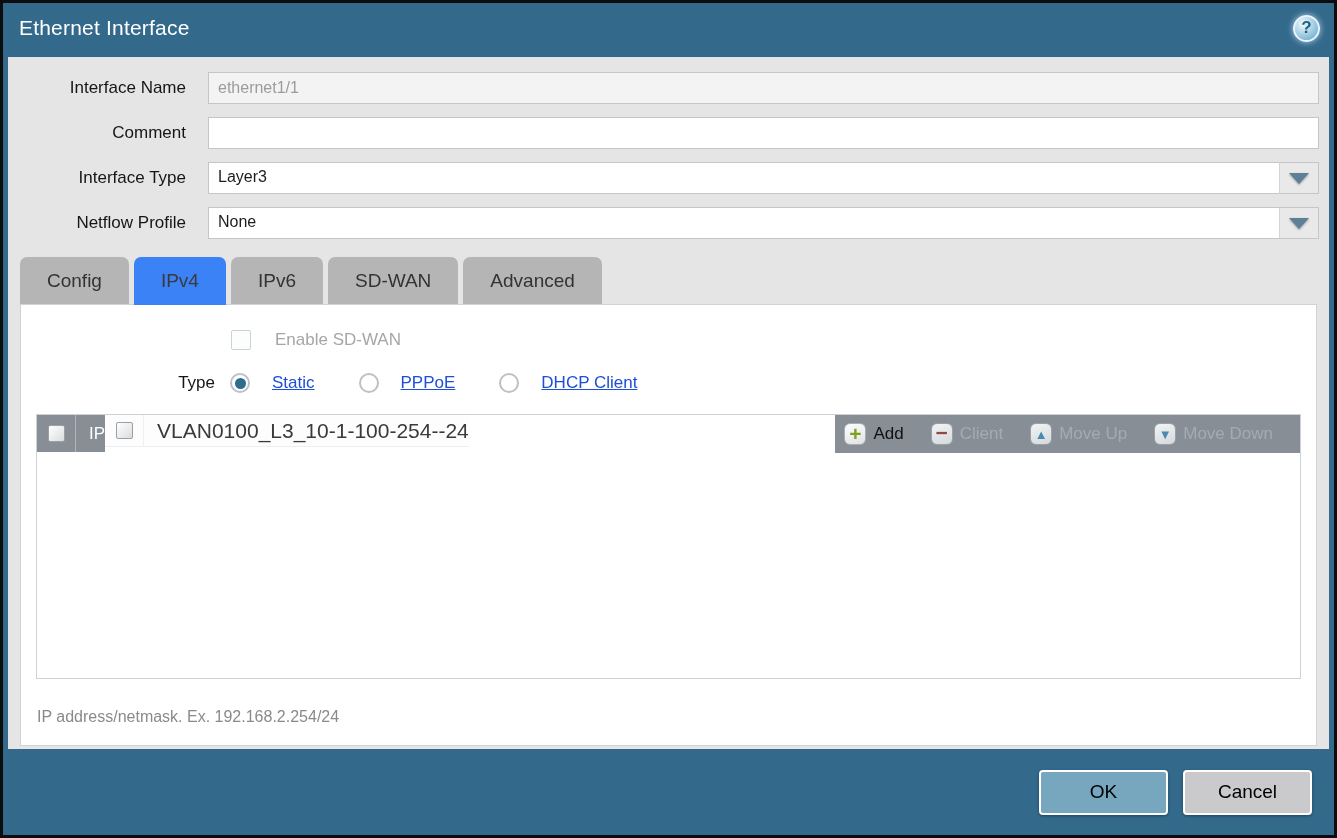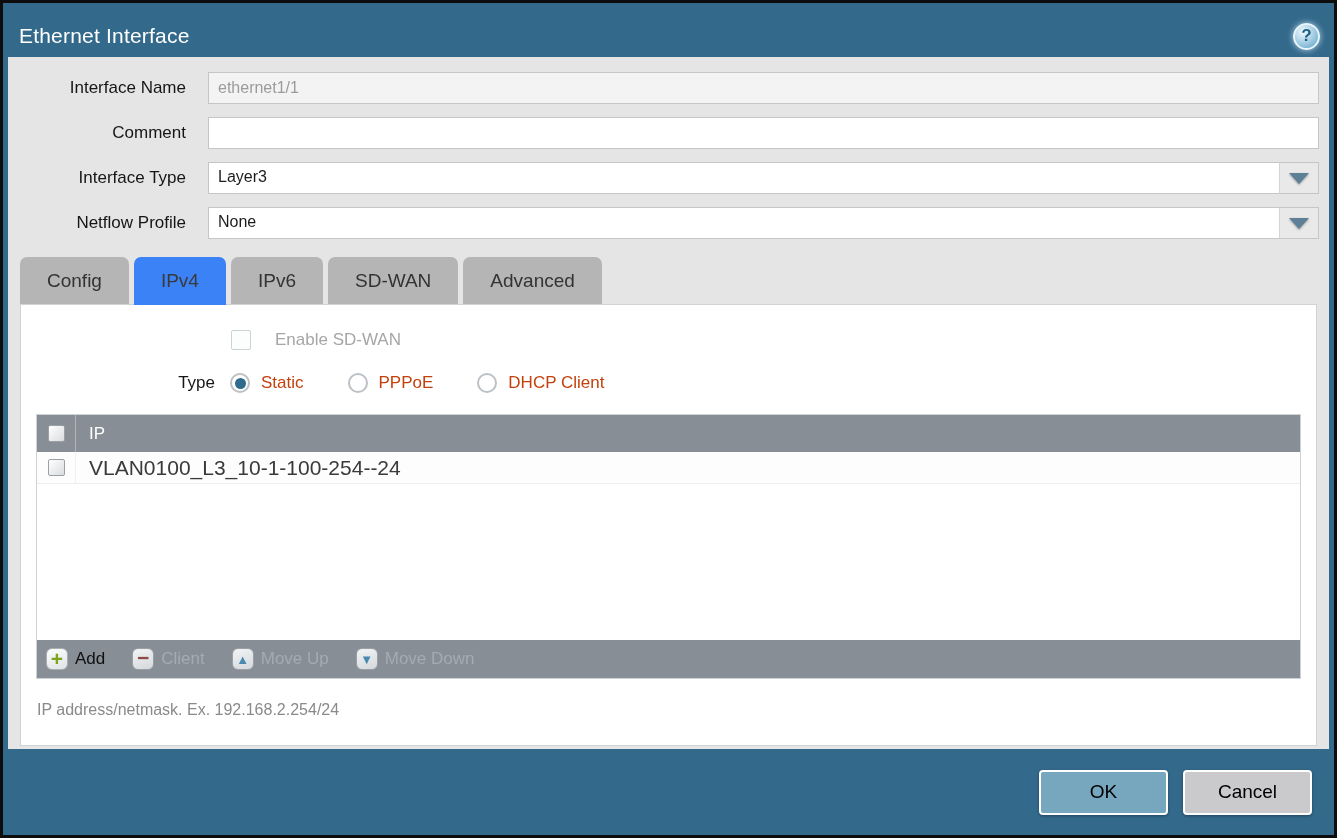--- a/index.html
+++ b/index.html
@@ -6,21 +6,21 @@
   html,body { background:#555; font-family:"Liberation Sans", sans-serif; }
 
   .window{
     position:relative; width:1337px; height:838px;
     background:#33698b; border:3px solid #0d0d0d;
     overflow:hidden;
   }
 
   
   .titlebar{
-    position:absolute; top:8px; left:0; right:0; height:50px;
+    position:absolute; top:0; left:0; right:0; height:50px;
     display:flex; align-items:center; padding:0 14px 0 16px;
   }
   .title{ color:#fff; font-size:21px; letter-spacing:.2px; }
   .help-btn{
     margin-left:auto; width:27px; height:27px; border-radius:50%;
     background:radial-gradient(circle at 35% 30%, #f2fafd, #7fb7d6 75%);
     border:2px solid #e8f5fb; box-shadow:0 0 6px rgba(220,240,255,.8);
     color:#1c5f83; font-weight:bold; font-size:17px;
     display:flex; align-items:center; justify-content:center; cursor:pointer;
   }
@@ -83,27 +83,27 @@
   .type-label{ width:194px; text-align:right; font-size:17px; color:#161616; }
   .radio-group{ display:flex; align-items:center; margin-left:15px; cursor:pointer; }
   .radio{
     width:20px; height:20px; border-radius:50%;
     border:2px solid #bcc1c5; background:#fff;
     display:flex; align-items:center; justify-content:center;
   }
   .radio.selected .radio-dot{
     width:11px; height:11px; border-radius:50%; background:#2e6b8c;
   }
-  .radio-label{ margin-left:11px; font-size:17px; color:#c2410c; }
+  .radio-label{ margin-left:22px; font-size:17px; color:#1d4ed8;text-decoration:underline; }
   .radio-gap{ width:29px; }
 
   
   .ip-table{
-    margin:21px 15px 9px 15px; height:265px;
-    display:flex; flex-direction:column; border:1px solid #cfd2d5;
+    margin:21px 15px 16px 15px; height:265px;
+    display:flex; flex-direction:row; border:1px solid #cfd2d5;
   }
   .tbl-header{
     height:37px; background:#878e96; display:flex; align-items:center; flex-shrink:0;
   }
   .cb-cell{
     width:39px; align-self:stretch; display:flex; align-items:center; justify-content:center;
     border-right:1px solid rgba(255,255,255,.35);
   }
   .tbl-checkbox{
     width:17px; height:17px; border:1px solid #9aa0a5;

